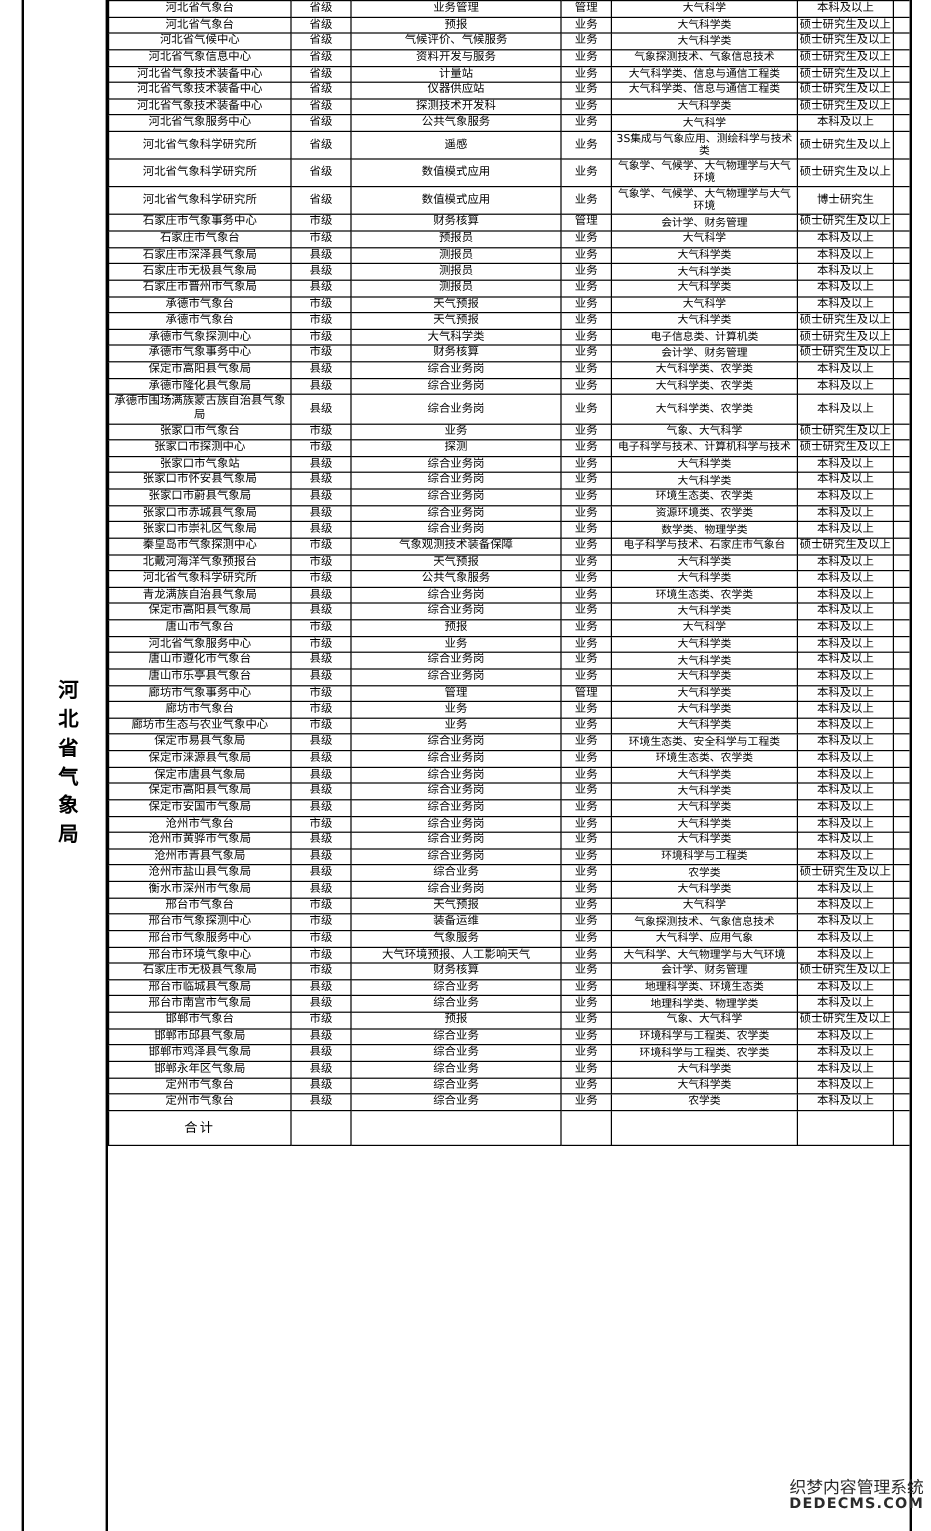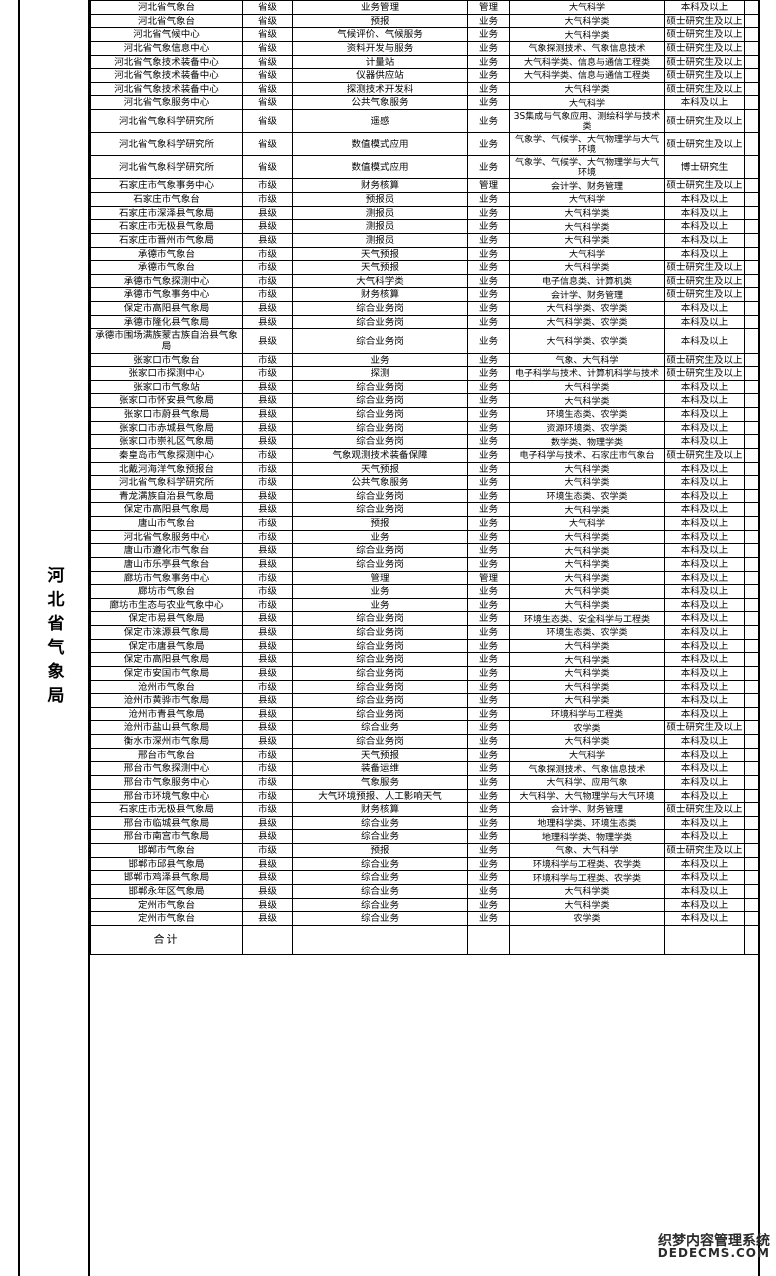--- a/index.html
+++ b/index.html
@@ -115,21 +115,21 @@
     position: absolute;
     right: 6px;
     bottom: 16px;
     text-align: center;
     pointer-events: none;
     z-index: 5;
     font-family: "DejaVu Sans", "Liberation Sans", sans-serif;
   }
   #watermark-cn {
     font-size: 14px;
-    font-weight: bold;
+    font-weight: normal;
     color: #2b2b2b;
     letter-spacing: 0px;
     line-height: 1.05;
     display: block;
   }
   #watermark-en {
     font-size: 12px;
     font-weight: bold;
     color: #2b2b2b;
     letter-spacing: 1px;

